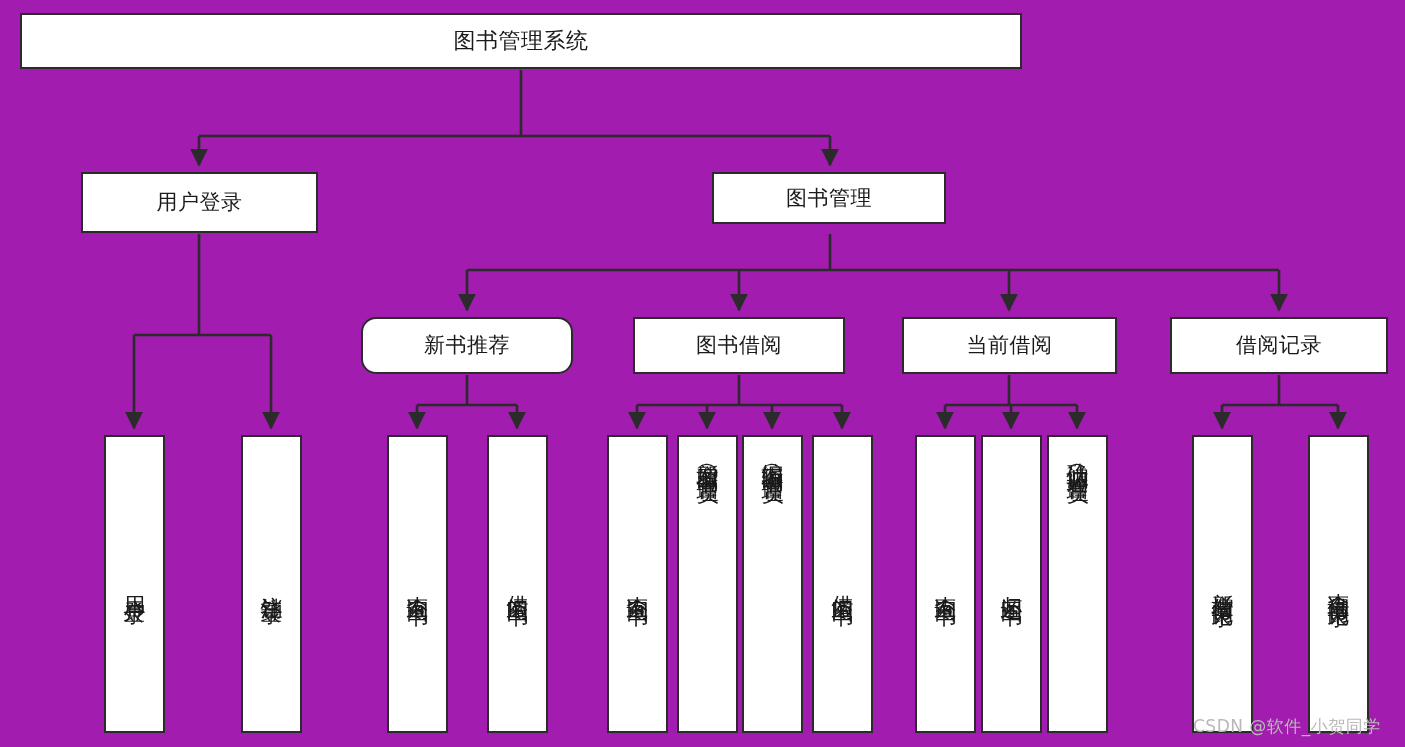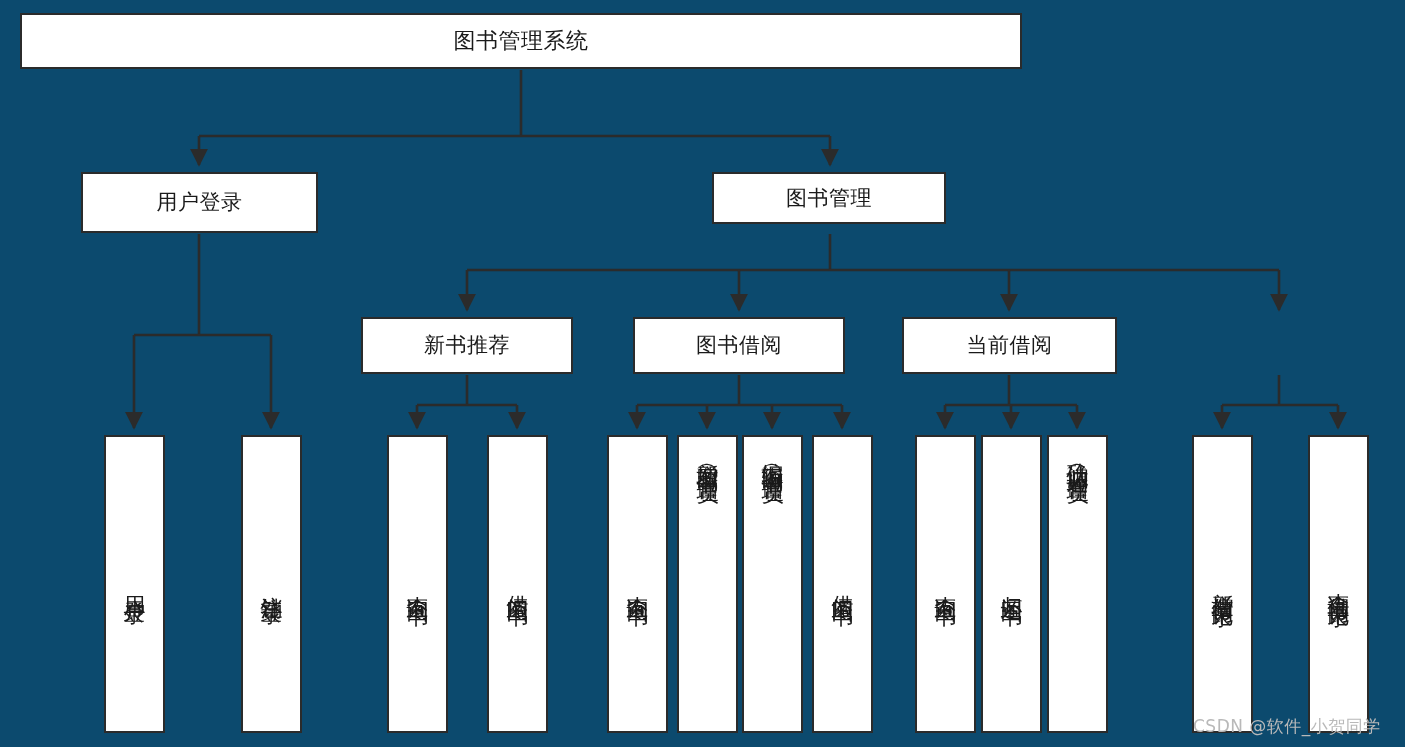--- a/index.html
+++ b/index.html
@@ -8,21 +8,21 @@
     padding: 0;
     background: #ffffff;
   }
   body {
     font-family: "DejaVu Sans", "Liberation Sans", sans-serif;
   }
   #canvas {
     position: relative;
     width: 1405px;
     height: 747px;
-    background: #0c4a6e;
+    background: #a21caf;
     overflow: hidden;
   }
   svg.edges {
     position: absolute;
     left: 0;
     top: 0;
     width: 1405px;
     height: 747px;
     pointer-events: none;
   }
@@ -136,32 +136,35 @@
   </div>
 
   <div class="node horiz" style="left:81px; top:172px; width:237px; height:61px;">
     <span class="label">用户登录</span>
   </div>
 
   <div class="node horiz" style="left:712px; top:172px; width:234px; height:52px;">
     <span class="label">图书管理</span>
   </div>
 
-  <div class="node horiz" style="left:361px; top:317px; width:212px; height:57px;">
+  <div class="node horiz" style="left:361px; top:317px; width:212px; height:57px;border-radius:15px;">
     <span class="label">新书推荐</span>
   </div>
 
   <div class="node horiz" style="left:633px; top:317px; width:212px; height:57px;">
     <span class="label">图书借阅</span>
   </div>
 
   <div class="node horiz" style="left:902px; top:317px; width:215px; height:57px;align-items:center;">
     <span class="label">当前借阅</span>
   </div>
 
+  <div class="node horiz" style="left:1170px; top:317px; width:218px; height:57px;">
+    <span class="label">借阅记录</span>
+  </div>
 
   <div class="node vert mid" style="left:104px; top:435px; width:61px; height:298px;">
     <span class="label">用户登录</span>
   </div>
 
   <div class="node vert mid" style="left:241px; top:435px; width:61px; height:298px;">
     <span class="label">注销登录</span>
   </div>
 
   <div class="node vert mid" style="left:387px; top:435px; width:61px; height:298px;">

